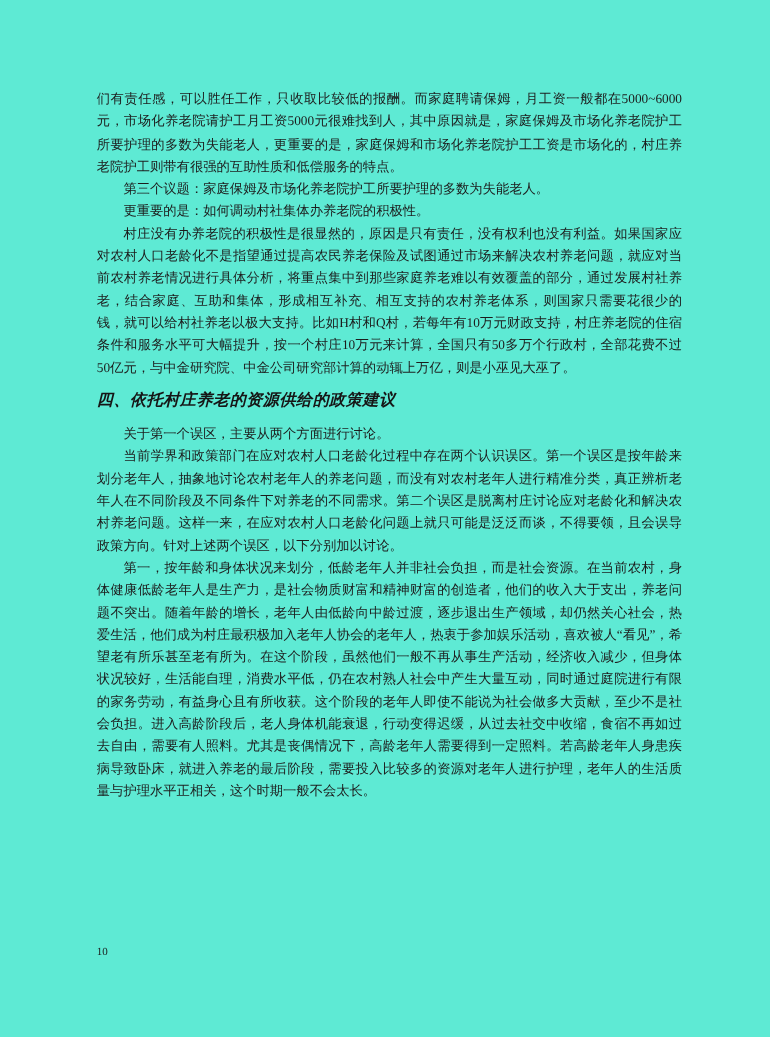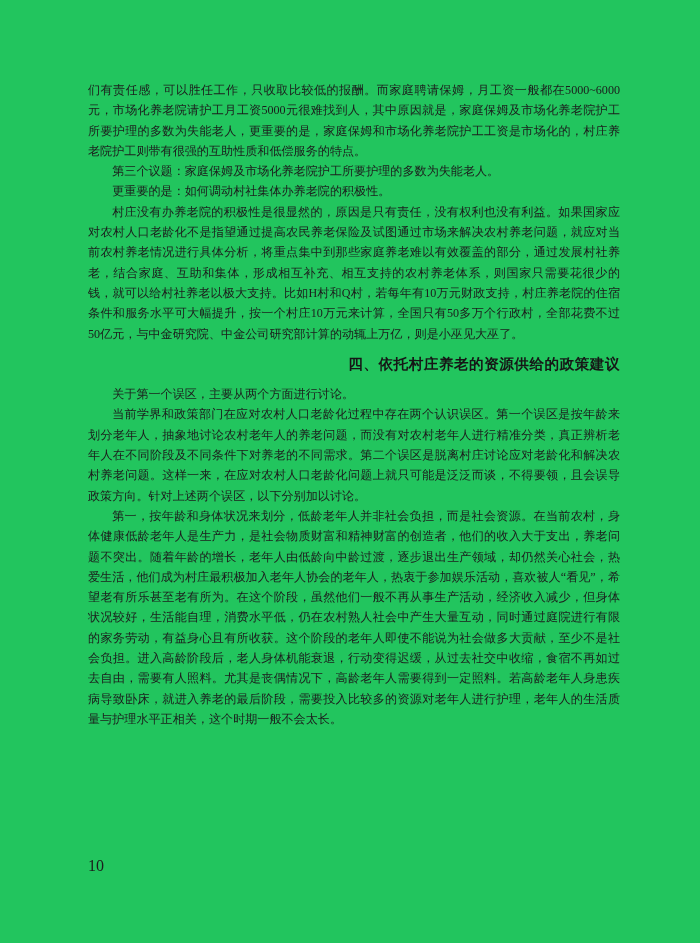--- a/index.html
+++ b/index.html
@@ -4,21 +4,21 @@
 <style>
   html, body {
     margin: 0;
     padding: 0;
     background: #ffffff;
   }
   .page {
     position: relative;
     width: 700px;
     height: 943px;
-    background: #22c55e;
+    background: #5eead4;
     color: #1c1c1c;
     font-family: "Liberation Serif", serif;
     overflow: hidden;
   }
   .body-text {
     position: absolute;
     left: 88px;
     top: 80px;
     width: 532px;
     font-size: 12.1px;
@@ -31,30 +31,31 @@
     text-indent: 2em;
   }
   .para.no-indent {
     text-indent: 0;
   }
   .section-heading {
     font-family: "Liberation Sans", sans-serif;
     font-weight: bold;
     font-size: 14.6px;
     letter-spacing: 0.5px;
-    text-align: right;
+    text-align: left;
     text-indent: 0;
     margin: 10px 0 10px 0;
     color: #161616;
+    font-style: italic;
   }
   .page-number {
     position: absolute;
     left: 88px;
     top: 858px;
-    font-size: 16px;
+    font-size: 10px;
     line-height: 16px;
     color: #1c1c1c;
   }
 </style>
 </head>
 <body>
 
 <div class="page">
   <div class="body-text">
     <p class="para no-indent">们有责任感，可以胜任工作，只收取比较低的报酬。而家庭聘请保姆，月工资一般都在5000~6000元，市场化养老院请护工月工资5000元很难找到人，其中原因就是，家庭保姆及市场化养老院护工所要护理的多数为失能老人，更重要的是，家庭保姆和市场化养老院护工工资是市场化的，村庄养老院护工则带有很强的互助性质和低偿服务的特点。</p>

